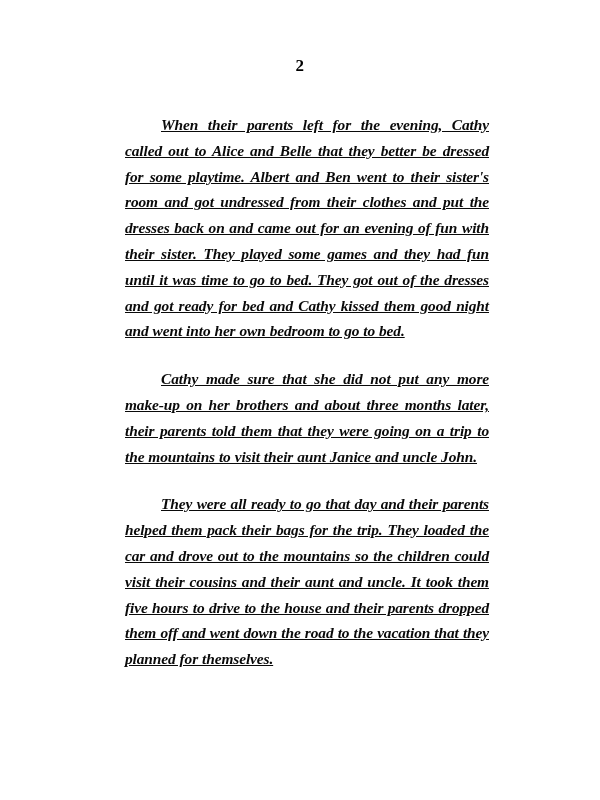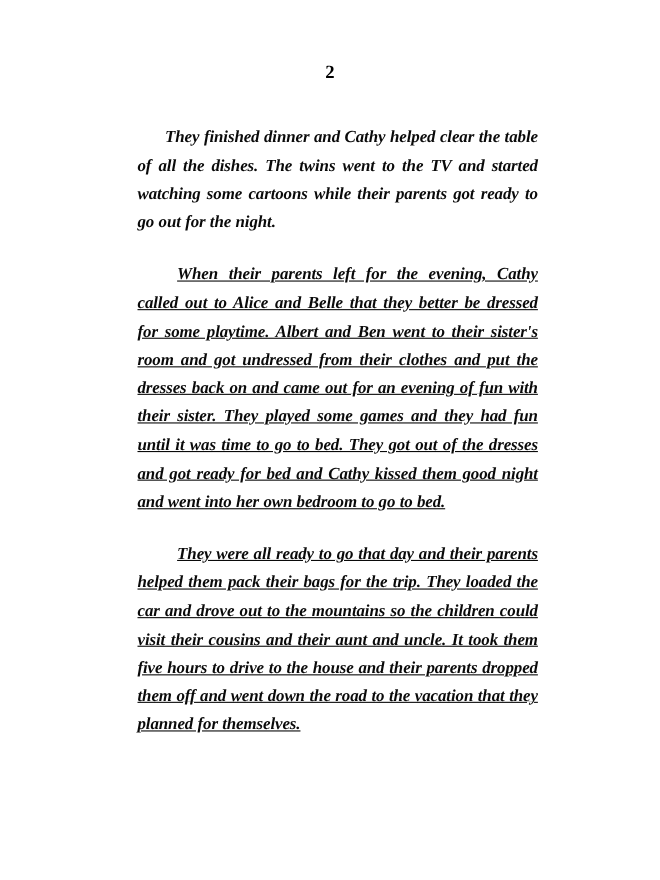--- a/index.html
+++ b/index.html
@@ -70,22 +70,22 @@
 </style>
 </head>
 <body>
 
 <div class="page">
 
   <div class="page-number">2</div>
 
   <div class="body-text">
 
-    <p class="para indent-small">They finished dinner and Cathy helped clear the table of all the dishes.  The twins went to the TV and started watching some cartoons while their parents got ready to go out for the night.</p>
 
     <p class="para indent-large">When their parents left for the evening, Cathy called out to Alice and Belle that they better be dressed for some playtime.  Albert and Ben went to their sister's room and got undressed from their clothes and put the dresses back on and came out for an evening of fun with their sister.  They played some games and they had fun until it was time to go to bed.  They got out of the dresses and got ready for bed and Cathy kissed them good night and went into her own bedroom to go to bed.</p>
 
+    <p class="para indent-large">Cathy made sure that she did not put any more make-up on her brothers and about three months later, their parents told them that they were going on a trip to the mountains to visit their aunt Janice and uncle John.</p>
 
     <p class="para indent-large">They were all ready to go that day and their parents helped them pack their bags for the trip.  They loaded the car and drove out to the mountains so the children  could visit their cousins and their aunt and uncle.  It took them five hours to drive to the house and their parents dropped them off and went down the road to the vacation that they planned for themselves.</p>
 
   </div>
 
 </div>
 
 </body></html>

